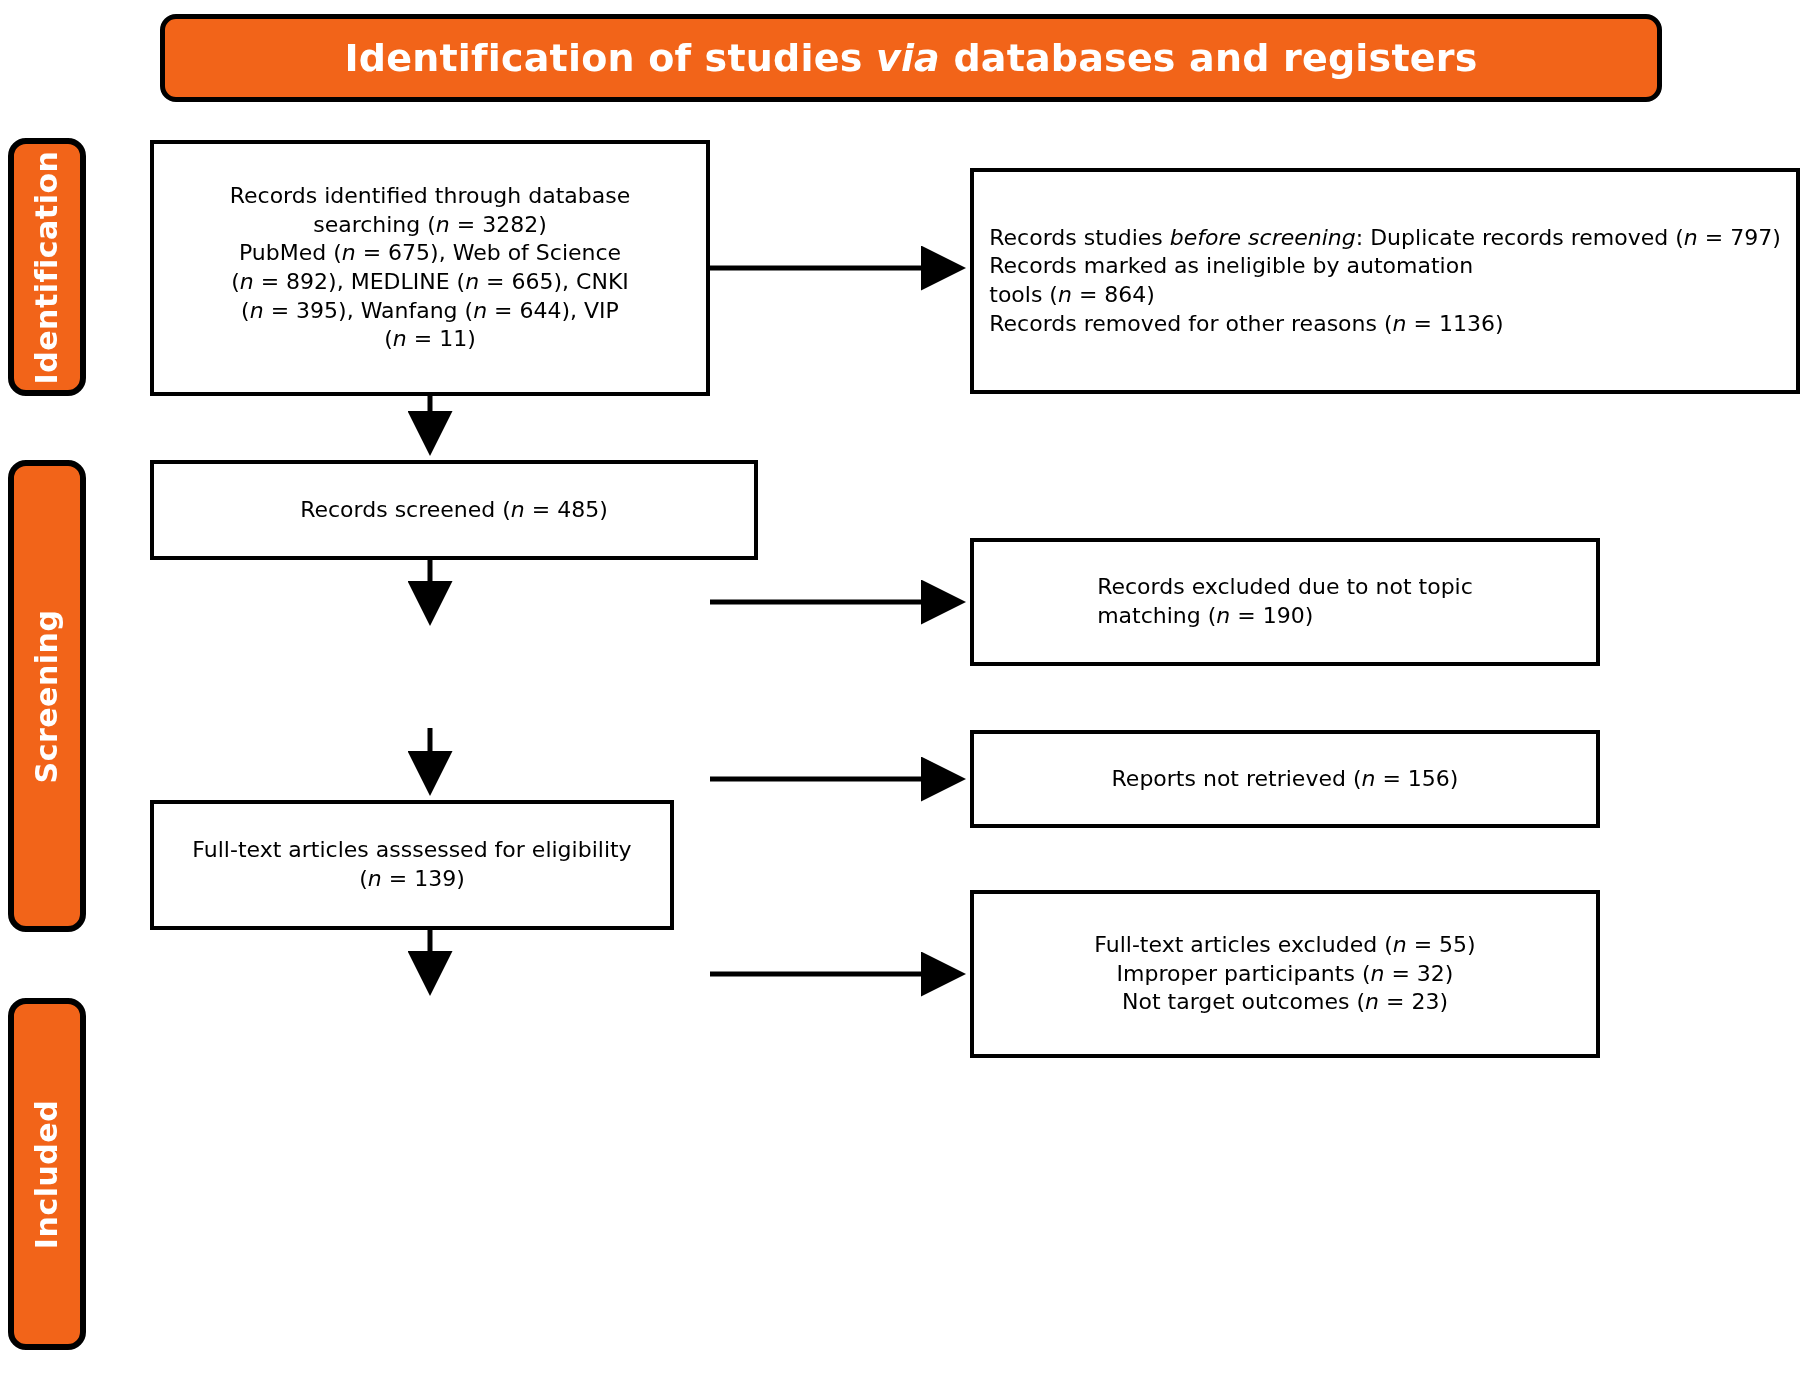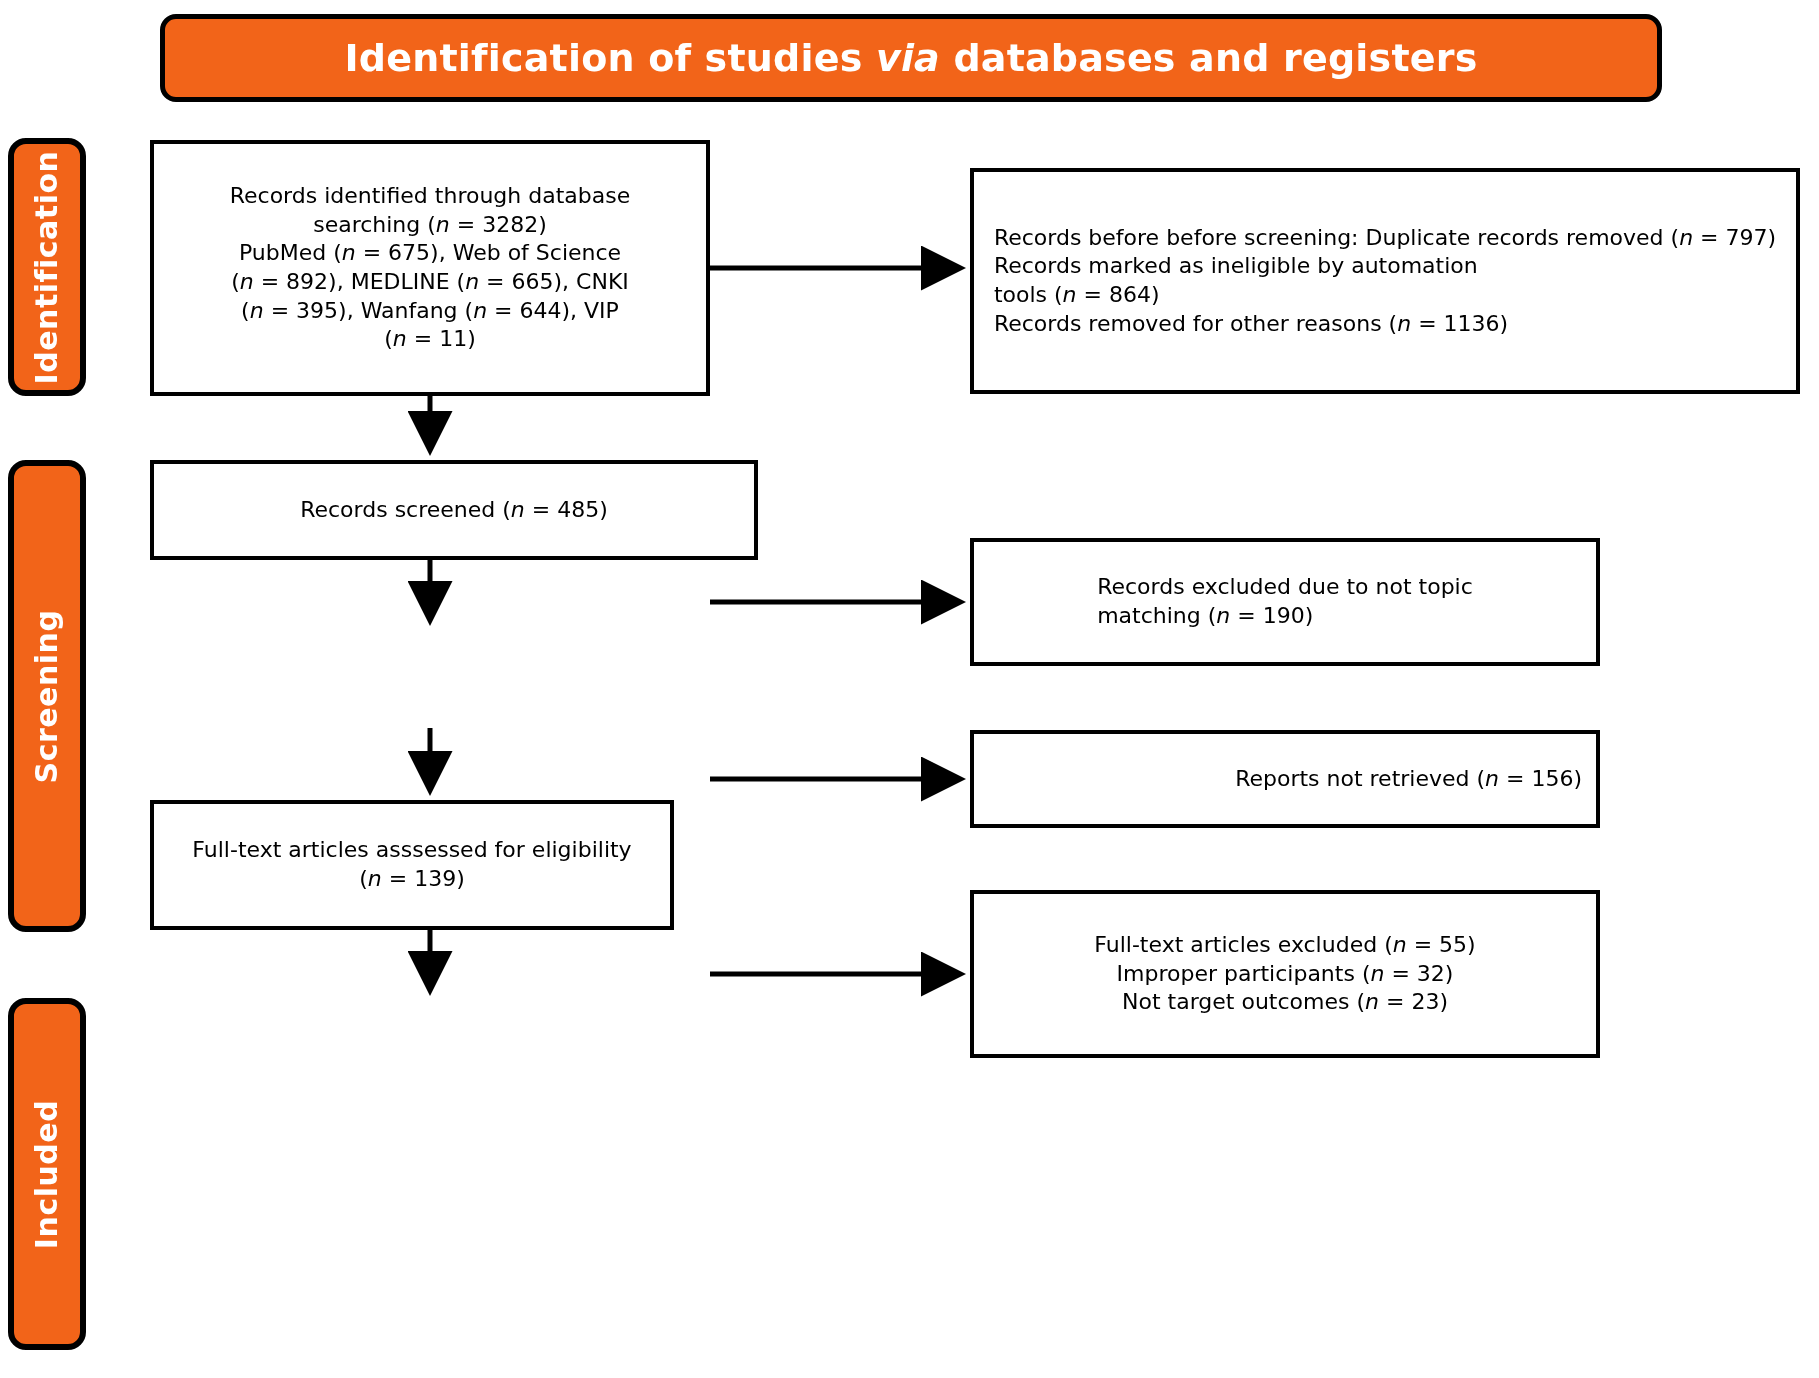--- a/index.html
+++ b/index.html
@@ -74,33 +74,33 @@
     padding: 6px 14px;
   }
   .box-text {
     font-size: 22px;
     line-height: 1.30;
     color: #000000;
     text-align: center;
     white-space: pre-line;
   }
   .box-text.left { text-align: left; }
-  .ital { }
+  .ital { font-style: italic; }
 
   
   #box-identified      { left: 150px; top: 140px;  width: 560px; height: 256px; }
   #box-screened        { left: 150px; top: 460px;  width: 608px; height: 100px; }
   #box-sought          { left: 150px; top: 630px;  width: 560px; height: 98px;  }
   #box-assessed        { left: 150px; top: 800px;  width: 524px; height: 130px; }
   #box-included        { left: 150px; top: 1000px; width: 560px; height: 175px; }
 
   
   #box-removed         { left: 970px; top: 168px; width: 830px; height: 226px; }
   #box-excluded-topic  { left: 970px; top: 538px; width: 630px; height: 128px; }
-  #box-not-retrieved   { left: 970px; top: 730px; width: 630px; height: 98px; justify-content: flex-end;  }
+  #box-not-retrieved   { left: 970px; top: 730px; width: 630px; height: 98px;  }
   #box-fulltext-excl   { left: 970px; top: 890px; width: 630px; height: 168px; }
 
   
   #arrows {
     position: absolute;
     left: 0; top: 0;
     width: 1819px; height: 1378px;
     pointer-events: none;
   }
 </style>
@@ -163,21 +163,21 @@
   </div>
 
 
   <div class="box" id="box-assessed">
     <div class="box-text">Full-text articles asssessed for eligibility
 (<i>n</i> = 139)</div>
   </div>
 
 
   <div class="box" id="box-removed">
-    <div class="box-text left"><span>Records before </span><span class="ital">before screening</span><span>:</span><span>    Duplicate records removed  (<i>n</i> = 797)
+    <div class="box-text left"><span>Records studies </span><span class="ital">before screening</span><span>:</span><span>    Duplicate records removed  (<i>n</i> = 797)
     Records marked as ineligible by automation
 tools (<i>n</i> = 864)
     Records removed for other reasons (<i>n</i> = 1136)</span></div>
   </div>
 
   <div class="box" id="box-excluded-topic">
     <div class="box-text left">Records excluded due to not topic
 matching (<i>n</i> = 190)</div>
   </div>
 

